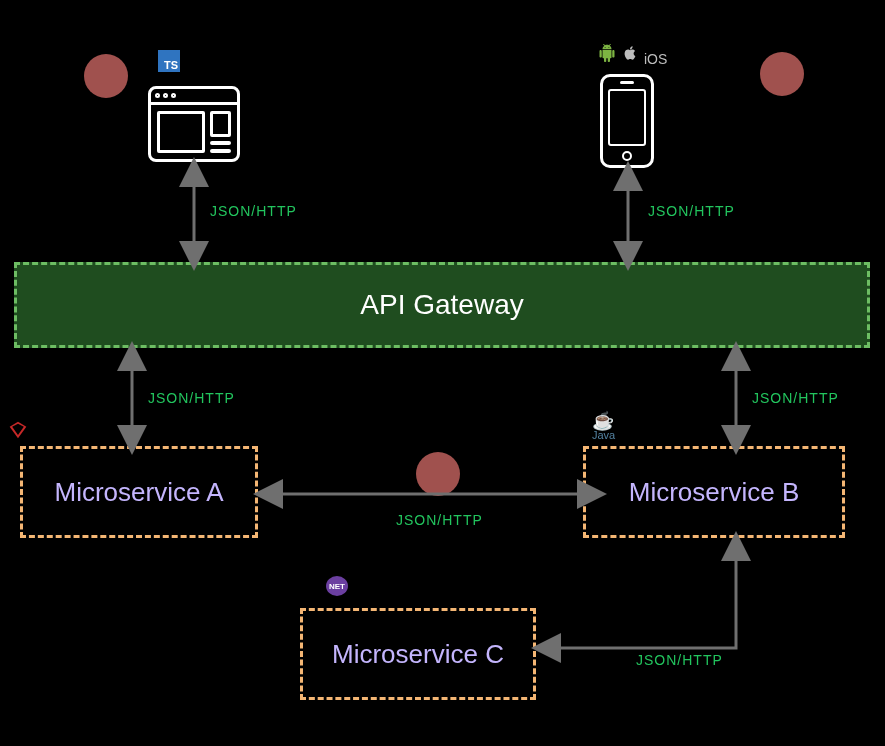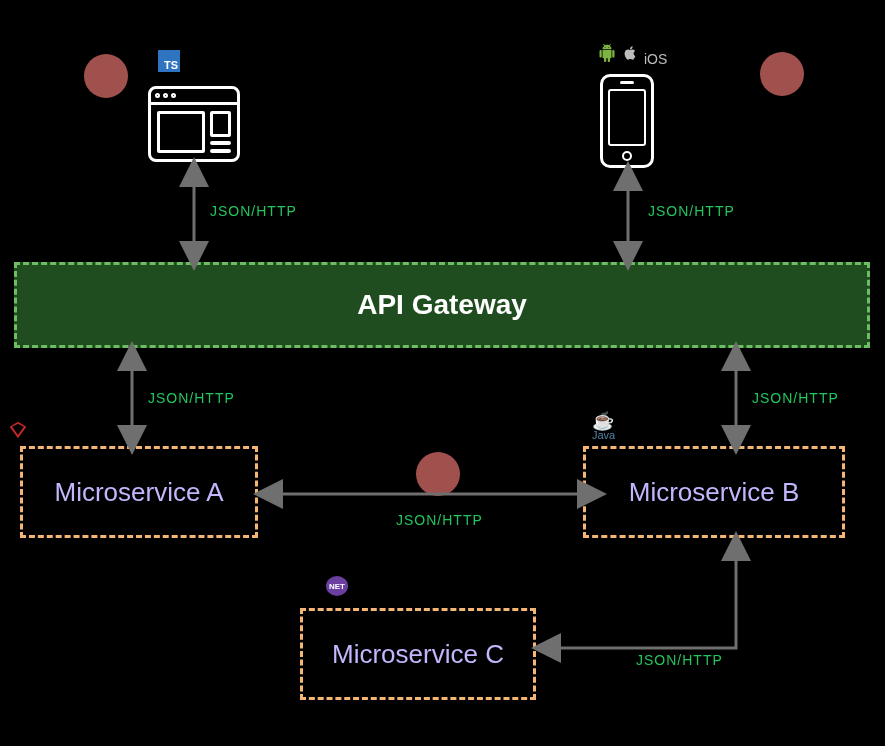--- a/index.html
+++ b/index.html
@@ -76,21 +76,21 @@
 
   .api-gateway {
     position: absolute;
     left: 14px; top: 262px;
     width: 856px; height: 86px;
     background: #1f4d1f;
     border: 3px dashed #6dbd63;
     display: flex; align-items: center; justify-content: center;
   }
   .api-gateway .label {
-    color: #fff; font-size: 28px; font-weight: 700;
+    color: #fff; font-size: 28px; font-weight: 400;
   }
 
   .microservice {
     position: absolute;
     border: 3px dashed #f4b674;
     display: flex; align-items: center; justify-content: center;
   }
   .microservice .label { color: #c4b5fd; font-size: 26px; }
 
   .ms-a { left: 20px; top: 446px; width: 238px; height: 92px; }

